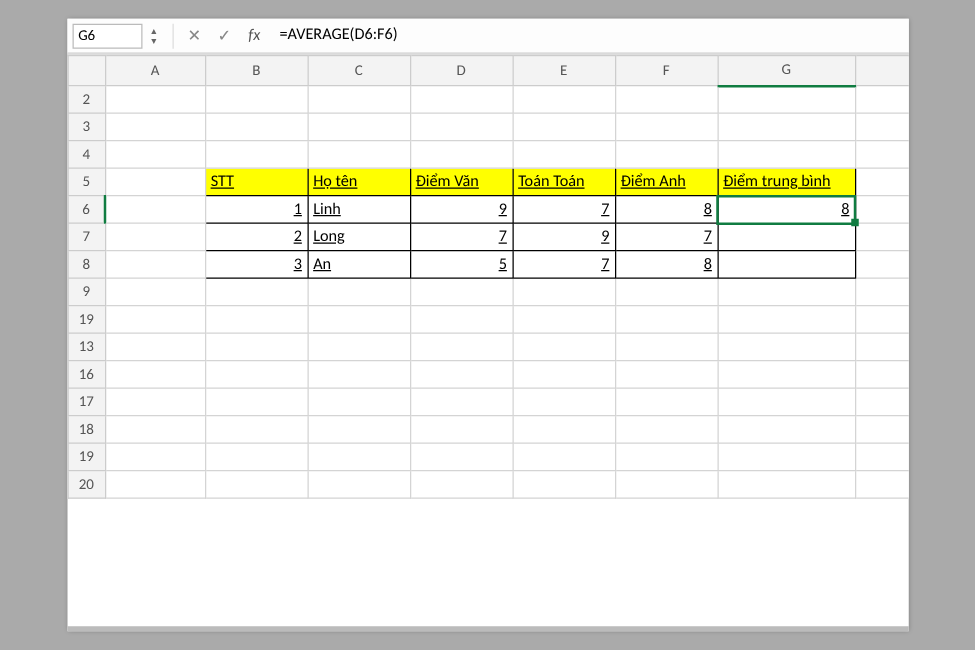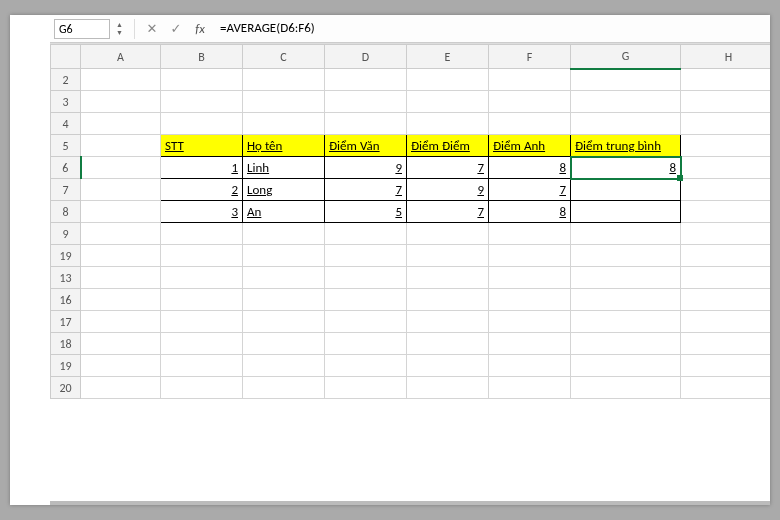--- a/index.html
+++ b/index.html
@@ -8,27 +8,26 @@
     font-size: 13px;
     background: #aaa;
     width: 780px;
     height: 520px;
     overflow: hidden;
     display: flex;
     align-items: center;
     justify-content: center;
   }
   .workbook {
-    width: 760px;
+    width: 673px;
     height: 490px;
     background: #fff;
     display: flex;
     flex-direction: column;
     box-shadow: 0 0 4px rgba(0,0,0,0.3);
-    padding-left: 40px;
   }
   .formula-bar {
     display: flex;
     align-items: center;
     height: 28px;
     border-bottom: 1px solid #ccc;
     background: #fdfdfd;
     gap: 6px;
     padding: 0 4px;
   }
@@ -289,21 +288,21 @@
             <td class="hdr-yellow data-border">
               <div class="cell txt">STT</div>
             </td>
             <td class="hdr-yellow data-border">
               <div class="cell txt">Họ tên</div>
             </td>
             <td class="hdr-yellow data-border">
               <div class="cell txt">Điểm Văn</div>
             </td>
             <td class="hdr-yellow data-border">
-              <div class="cell txt">Điểm Điểm</div>
+              <div class="cell txt">Toán Toán</div>
             </td>
             <td class="hdr-yellow data-border">
               <div class="cell txt">Điểm Anh</div>
             </td>
             <td class="hdr-yellow data-border">
               <div class="cell txt">Điểm trung bình</div>
             </td>
             <td>
               <div class="cell"></div>
             </td>

